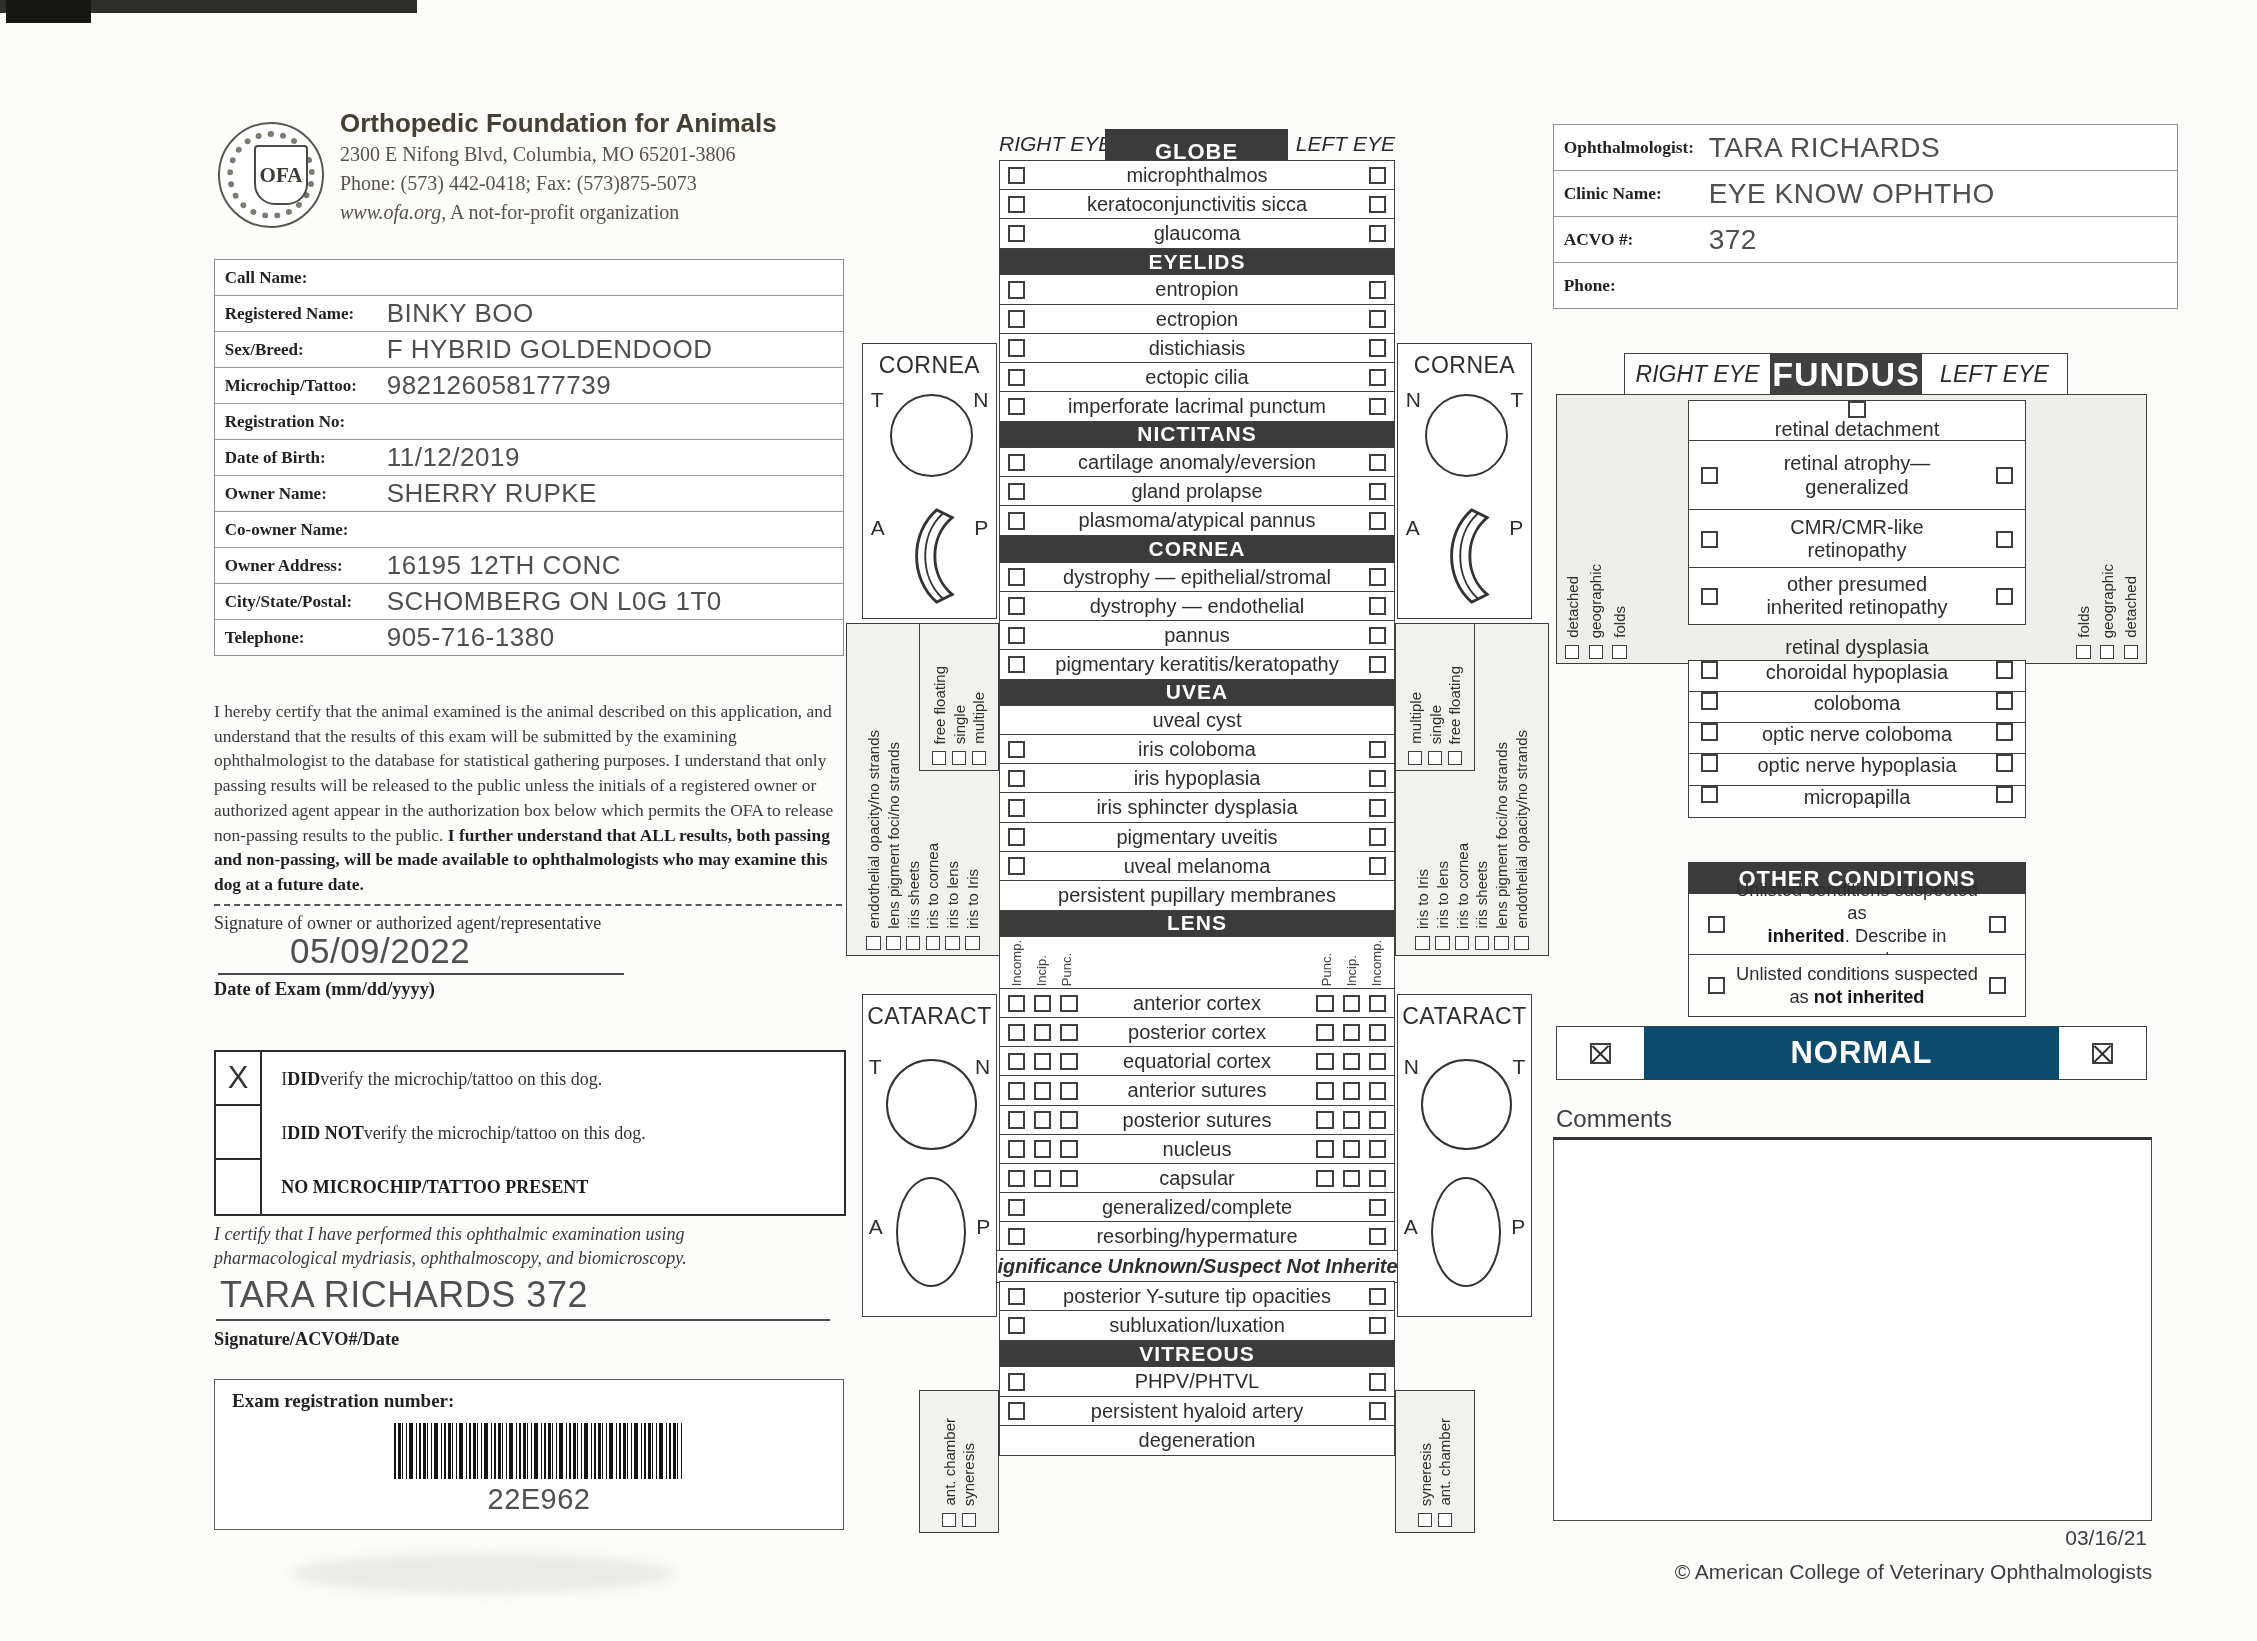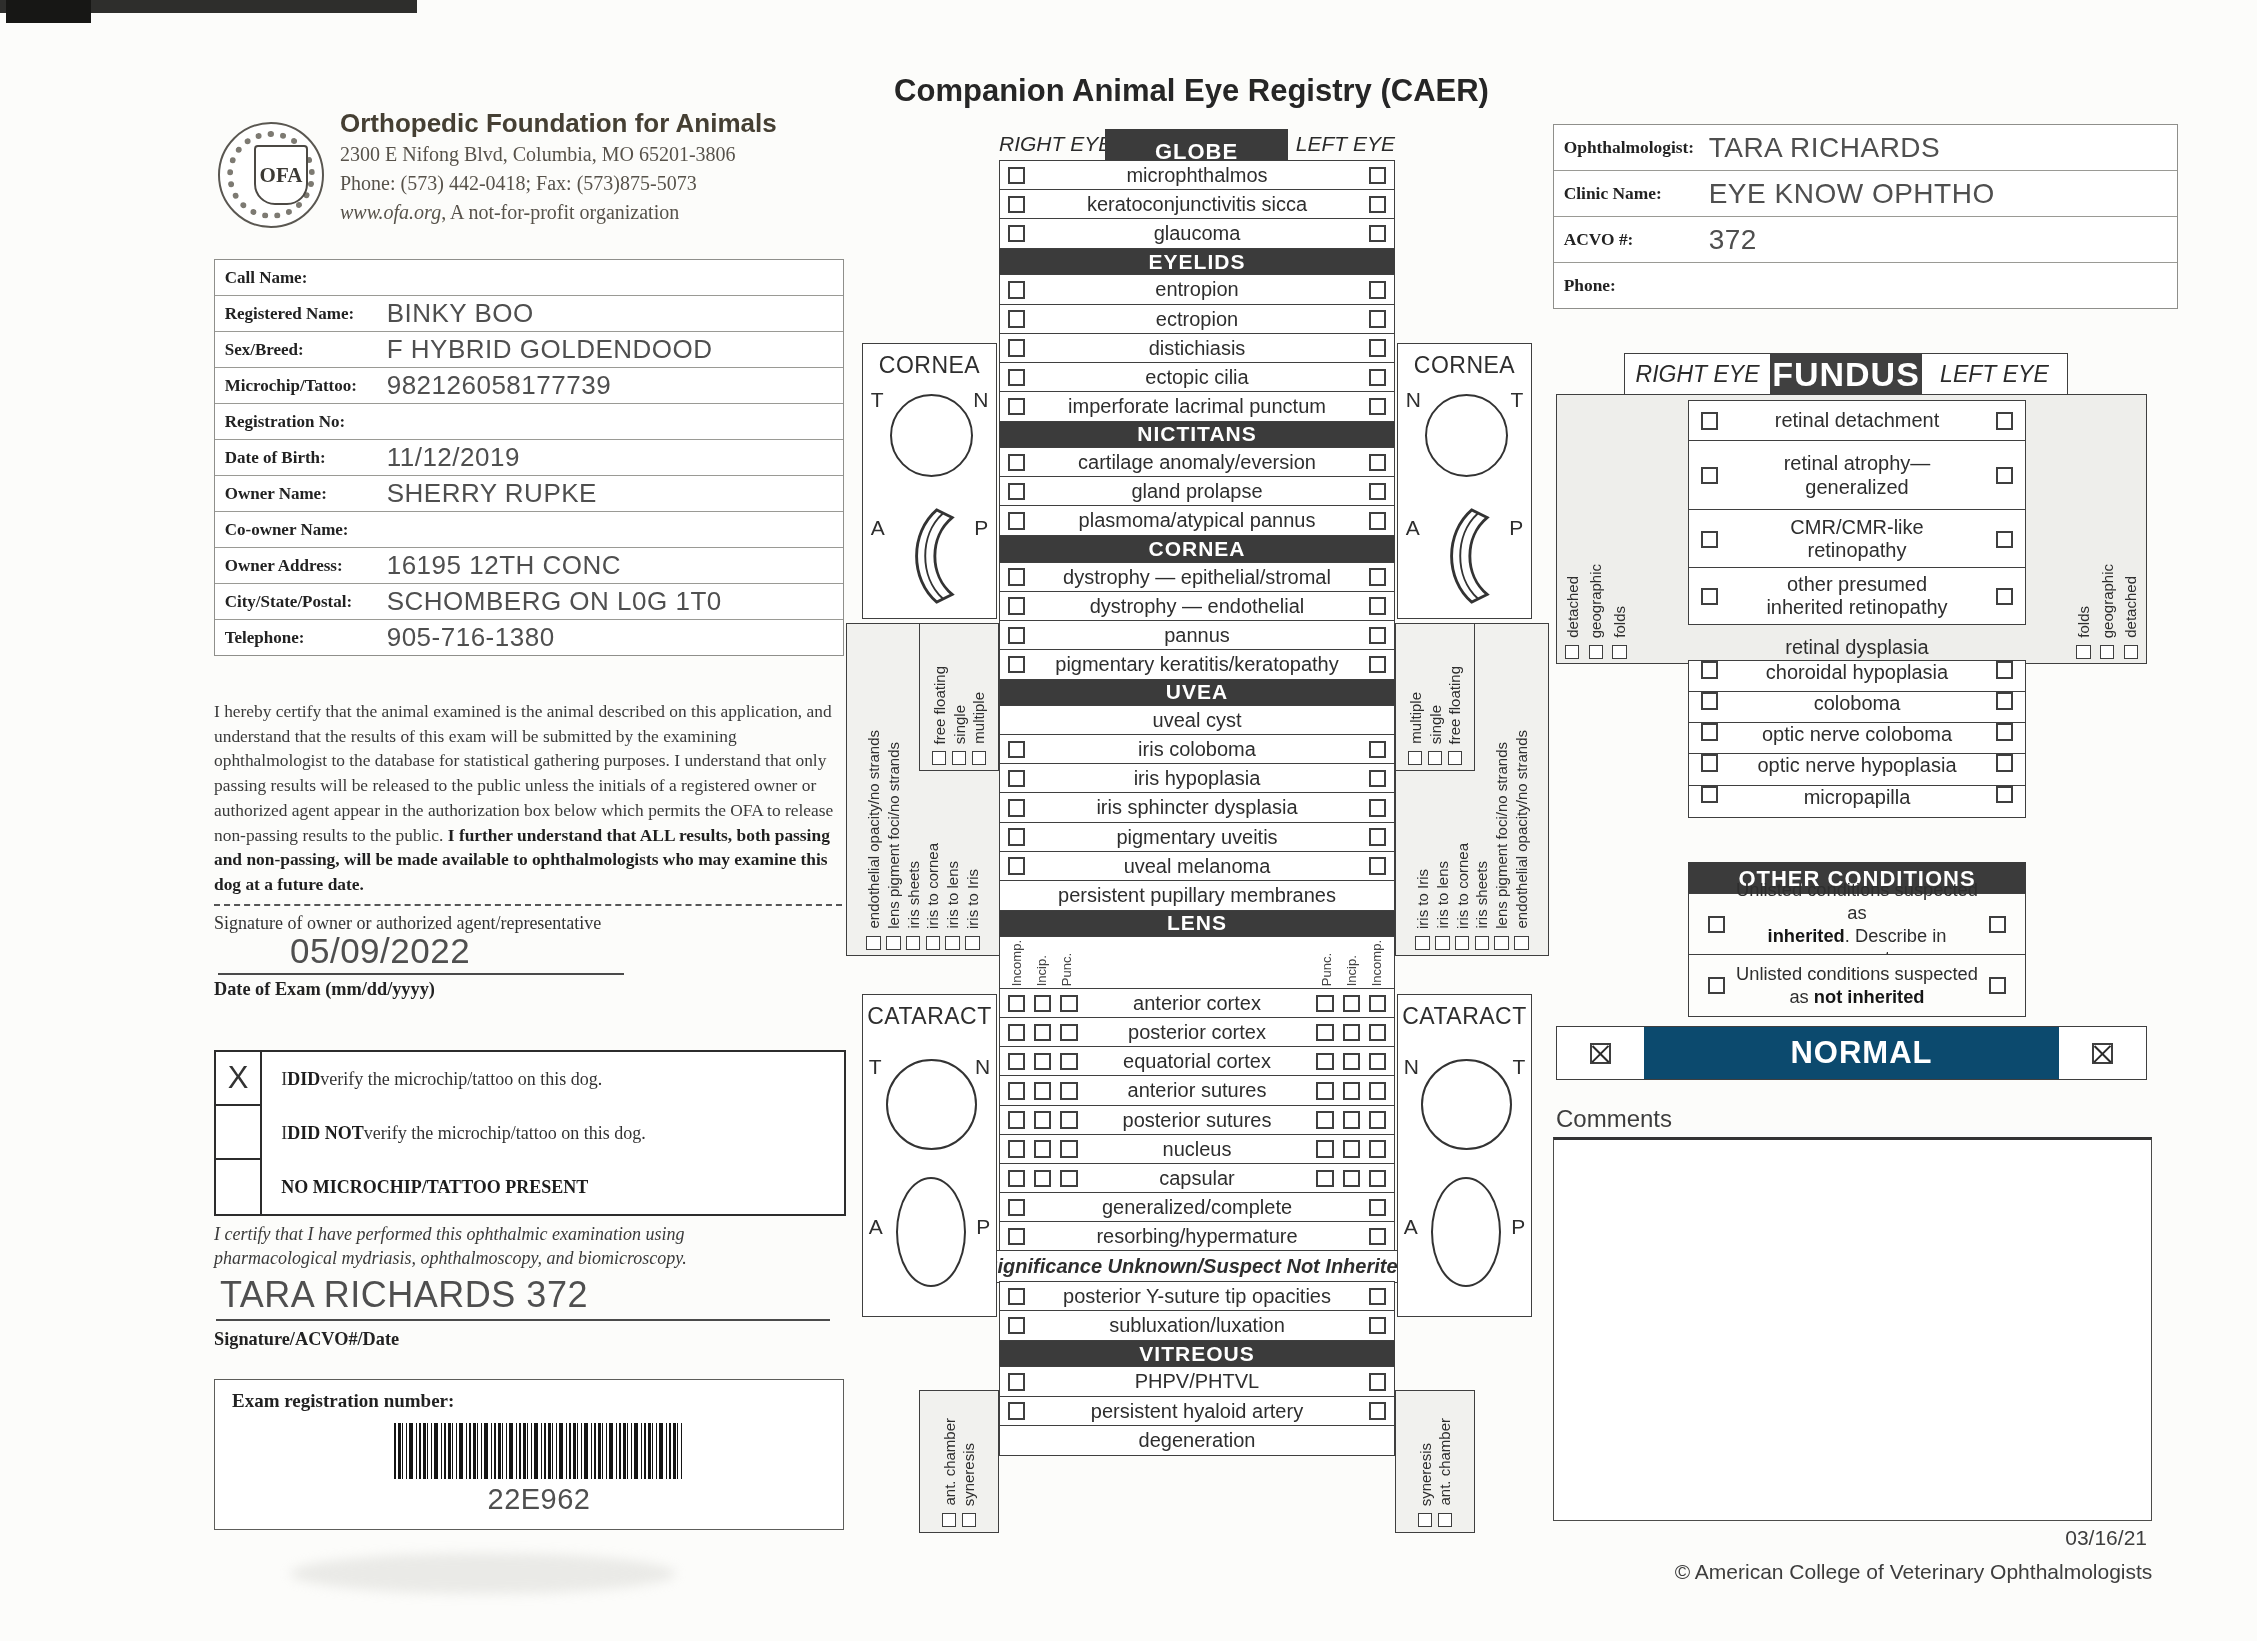--- a/index.html
+++ b/index.html
@@ -255,21 +255,20 @@
   <div class="abs vet-italic">I certify that I have performed this ophthalmic examination using pharmacological mydriasis, ophthalmoscopy, and biomicroscopy.</div>
   <div class="abs vet-sig fill">TARA RICHARDS 372</div>
   <div class="abs vet-sig-line"></div>
   <div class="abs vet-sig-label">Signature/ACVO#/Date</div>
 
   <div class="abs examreg-box"></div>
   <div class="abs examreg-label">Exam registration number:</div>
   <div class="abs barcode"></div>
   <div class="abs barcode-code fill">22E962</div>
 
-  <div class="abs page-title">Companion Animal Eye Registry (CAER)</div>
 
   <div class="abs globe-head">
     <span class="eye-lab" style="left:0;">RIGHT EYE</span>
     <div class="globe-box">GLOBE</div>
     <span class="eye-lab" style="right:0;">LEFT EYE</span>
   </div>
 
   <div class="abs" id="checklist">
       <div class="cl-row">
         <span class="cb"></span>
@@ -721,21 +720,21 @@
           <span class="vlabel">geographic</span>
           <span class="cb cb--sm"></span>
         </div>
         <div class="vcol">
           <span class="vlabel">detached</span>
           <span class="cb cb--sm"></span>
         </div>
       </div>
   </div>
   <div class="abs fundus-center" id="fundus-center">
-      <div class="f-row" style="height: 42px;">
+      <div class="f-row" style="height: 42px; flex-direction: column;">
         <span class="cb"></span>
         <div class="f-label">retinal detachment</div>
         <span class="cb"></span>
       </div>
       <div class="f-row" style="height: 71px;">
         <span class="cb"></span>
         <div class="f-label">retinal atrophy—<br>generalized</div>
         <span class="cb"></span>
       </div>
       <div class="f-row" style="height: 60px;">

